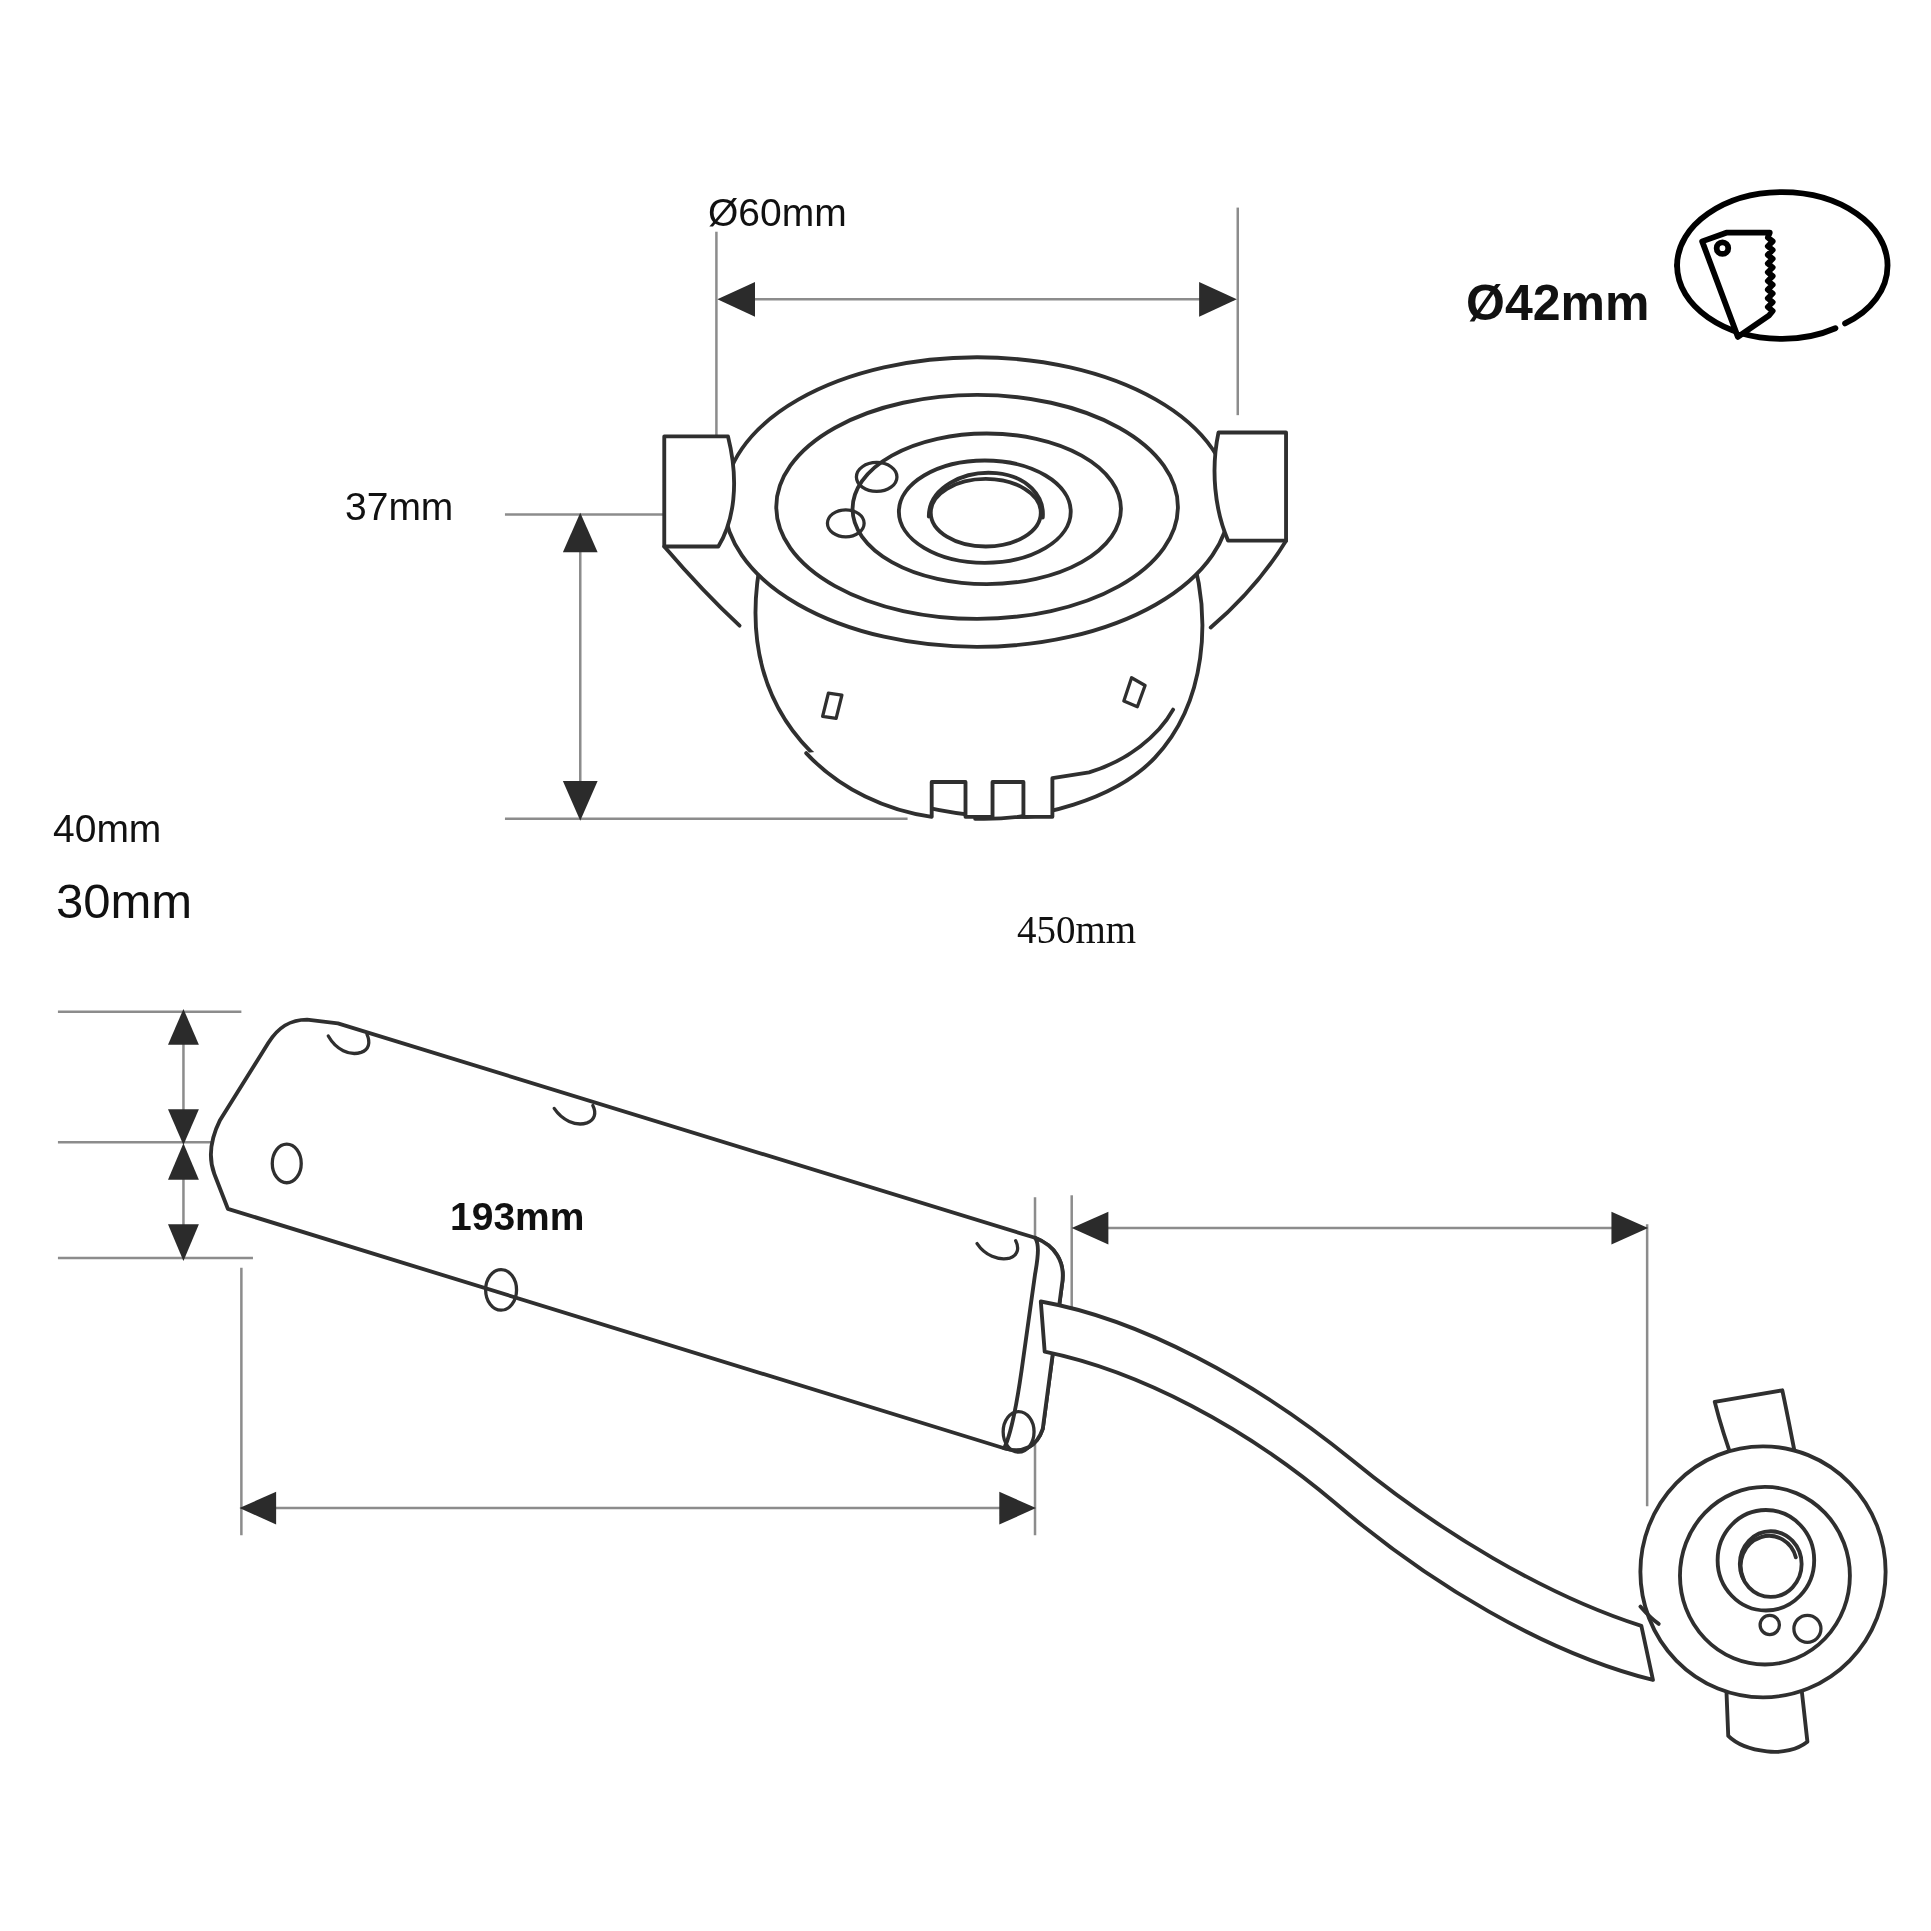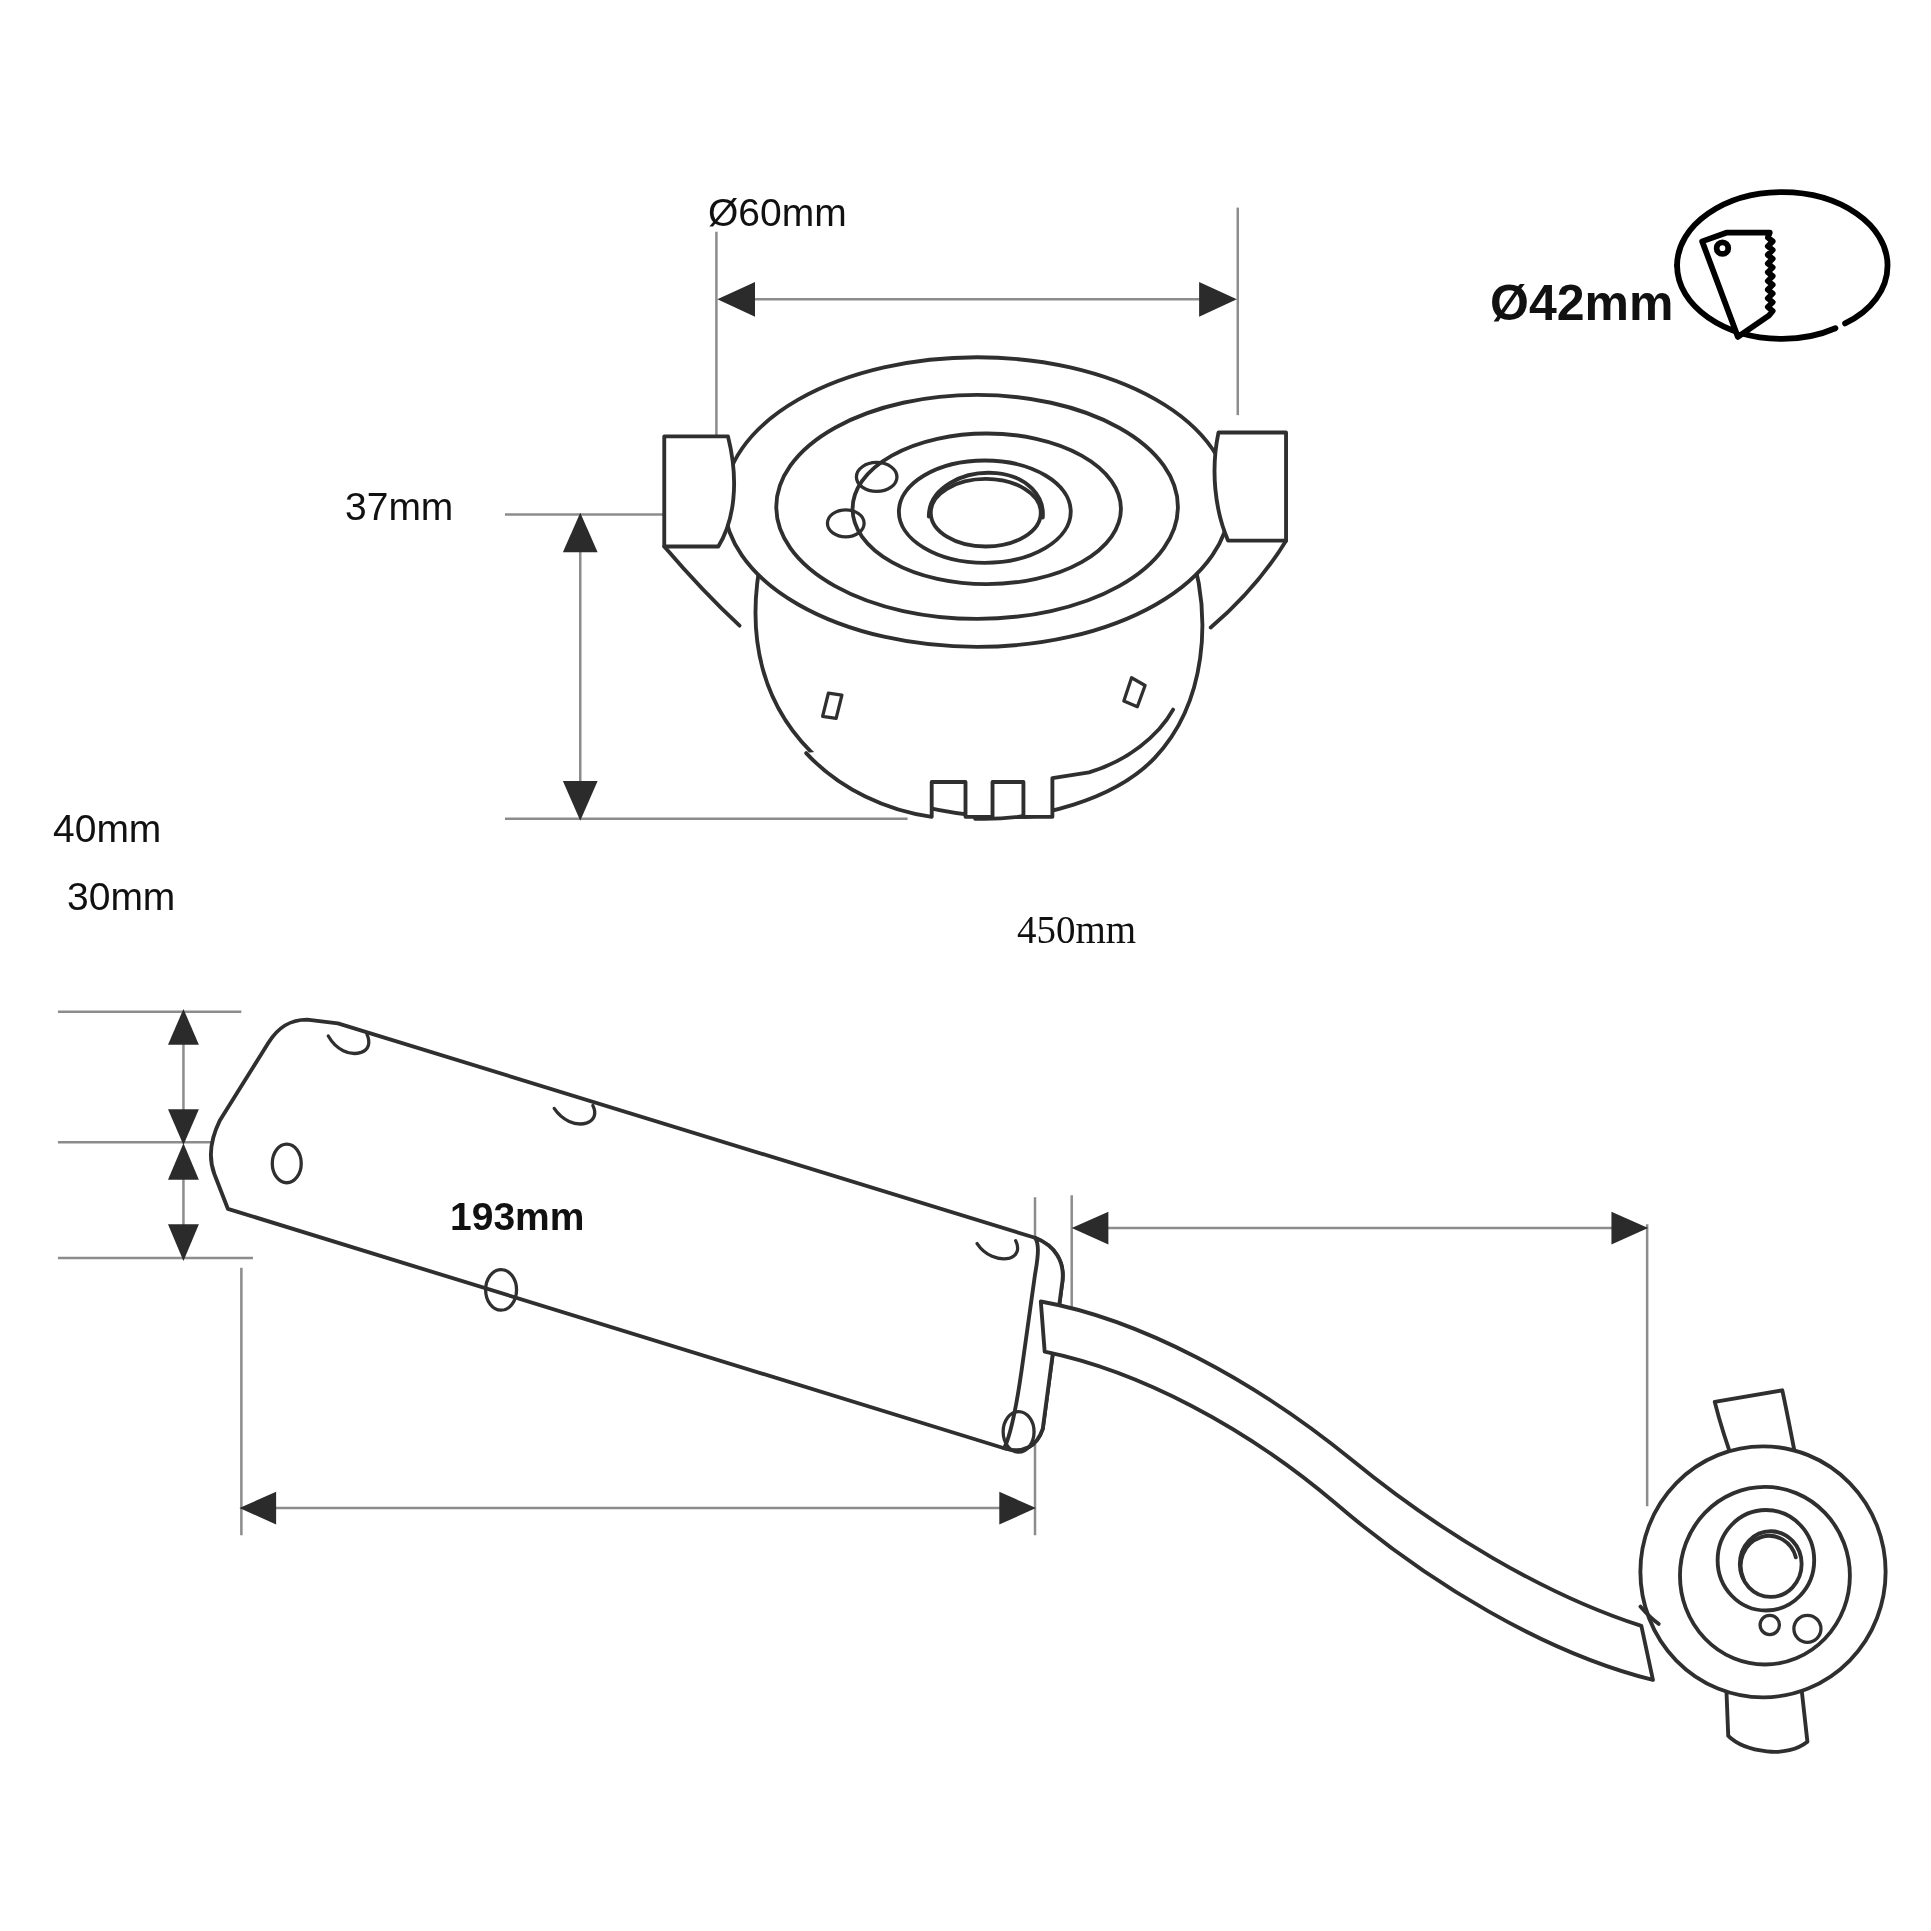--- a/index.html
+++ b/index.html
@@ -72,23 +72,23 @@
     position: absolute;
     color: #111111;
     font-family: "Liberation Sans", sans-serif;
     font-weight: 400;
     white-space: nowrap;
     line-height: 1;
     user-select: none;
   }
   .dim-60 { font-size: 39px; left: 708px; top: 193px; }
   .dim-37 { font-size: 39px; left: 345px; top: 487px; }
-  .dim-42 { font-size: 50px; left: 1466px; top: 278px; font-weight: 600; margin-left: 24px; }
+  .dim-42 { font-size: 50px; left: 1466px; top: 278px; font-weight: 600; }
   .dim-40 { font-size: 39px; left: 53px; top: 809px; }
-  .dim-30 { font-size: 39px; left: 67px; top: 877px; }
+  .dim-30 { font-size: 49px; left: 56px; top: 877px; }
   .dim-450 { font-size: 39px; left: 1017px; top: 910px; font-family: Liberation Serif, serif; }
   .dim-193 { font-size: 39px; left: 450px; top: 1197px; font-weight: bold; }
 </style>
 </head>
 <body>
 
 <div id="sheet">
 
   <svg class="drawing" viewBox="0 0 2000 2000" xmlns="http://www.w3.org/2000/svg">
 

